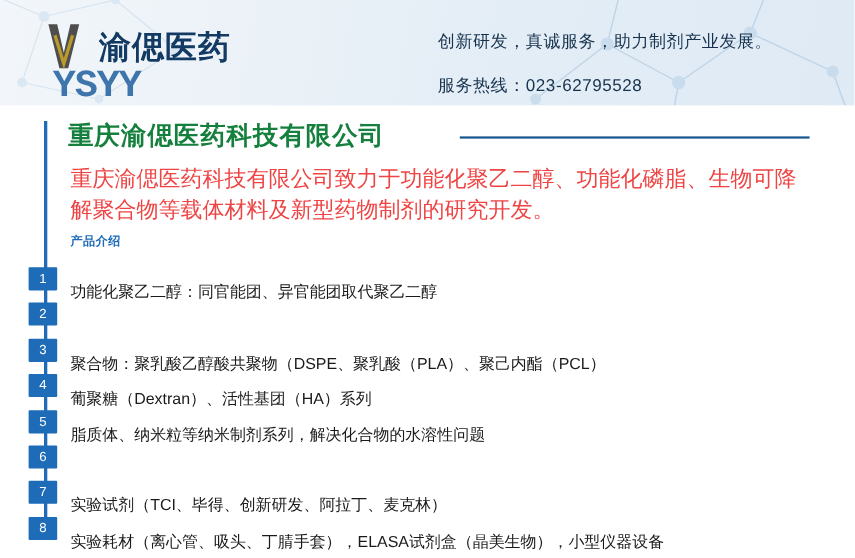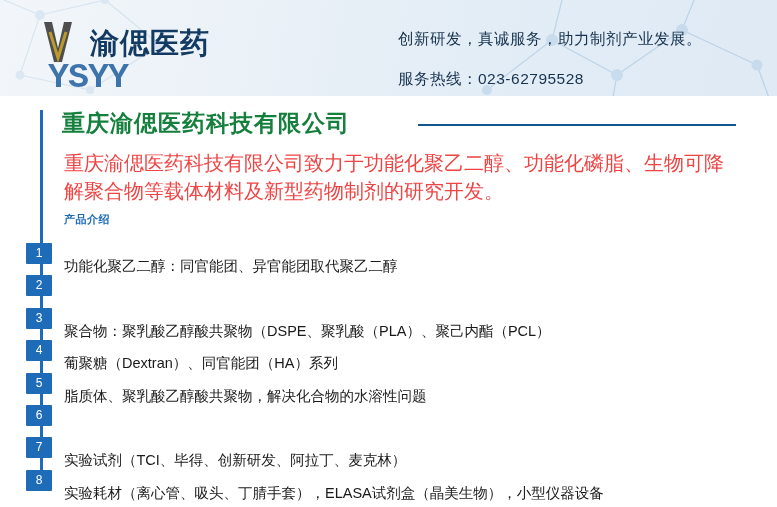--- a/index.html
+++ b/index.html
@@ -275,26 +275,26 @@
         <div class="badge">2</div>
       </div>
 
       <div class="item">
         <div class="badge">3</div>
         <div class="item-text">聚合物：聚乳酸乙醇酸共聚物（DSPE、聚乳酸（PLA）、聚己内酯（PCL）</div>
       </div>
 
       <div class="item">
         <div class="badge">4</div>
-        <div class="item-text">葡聚糖（Dextran）、同官能团（HA）系列</div>
+        <div class="item-text">葡聚糖（Dextran）、活性基团（HA）系列</div>
       </div>
 
       <div class="item">
         <div class="badge">5</div>
-        <div class="item-text">脂质体、聚乳酸乙醇酸共聚物，解决化合物的水溶性问题</div>
+        <div class="item-text">脂质体、纳米粒等纳米制剂系列，解决化合物的水溶性问题</div>
       </div>
 
       <div class="item">
         <div class="badge">6</div>
       </div>
 
       <div class="item">
         <div class="badge">7</div>
         <div class="item-text">实验试剂（TCI、毕得、创新研发、阿拉丁、麦克林）</div>
       </div>

